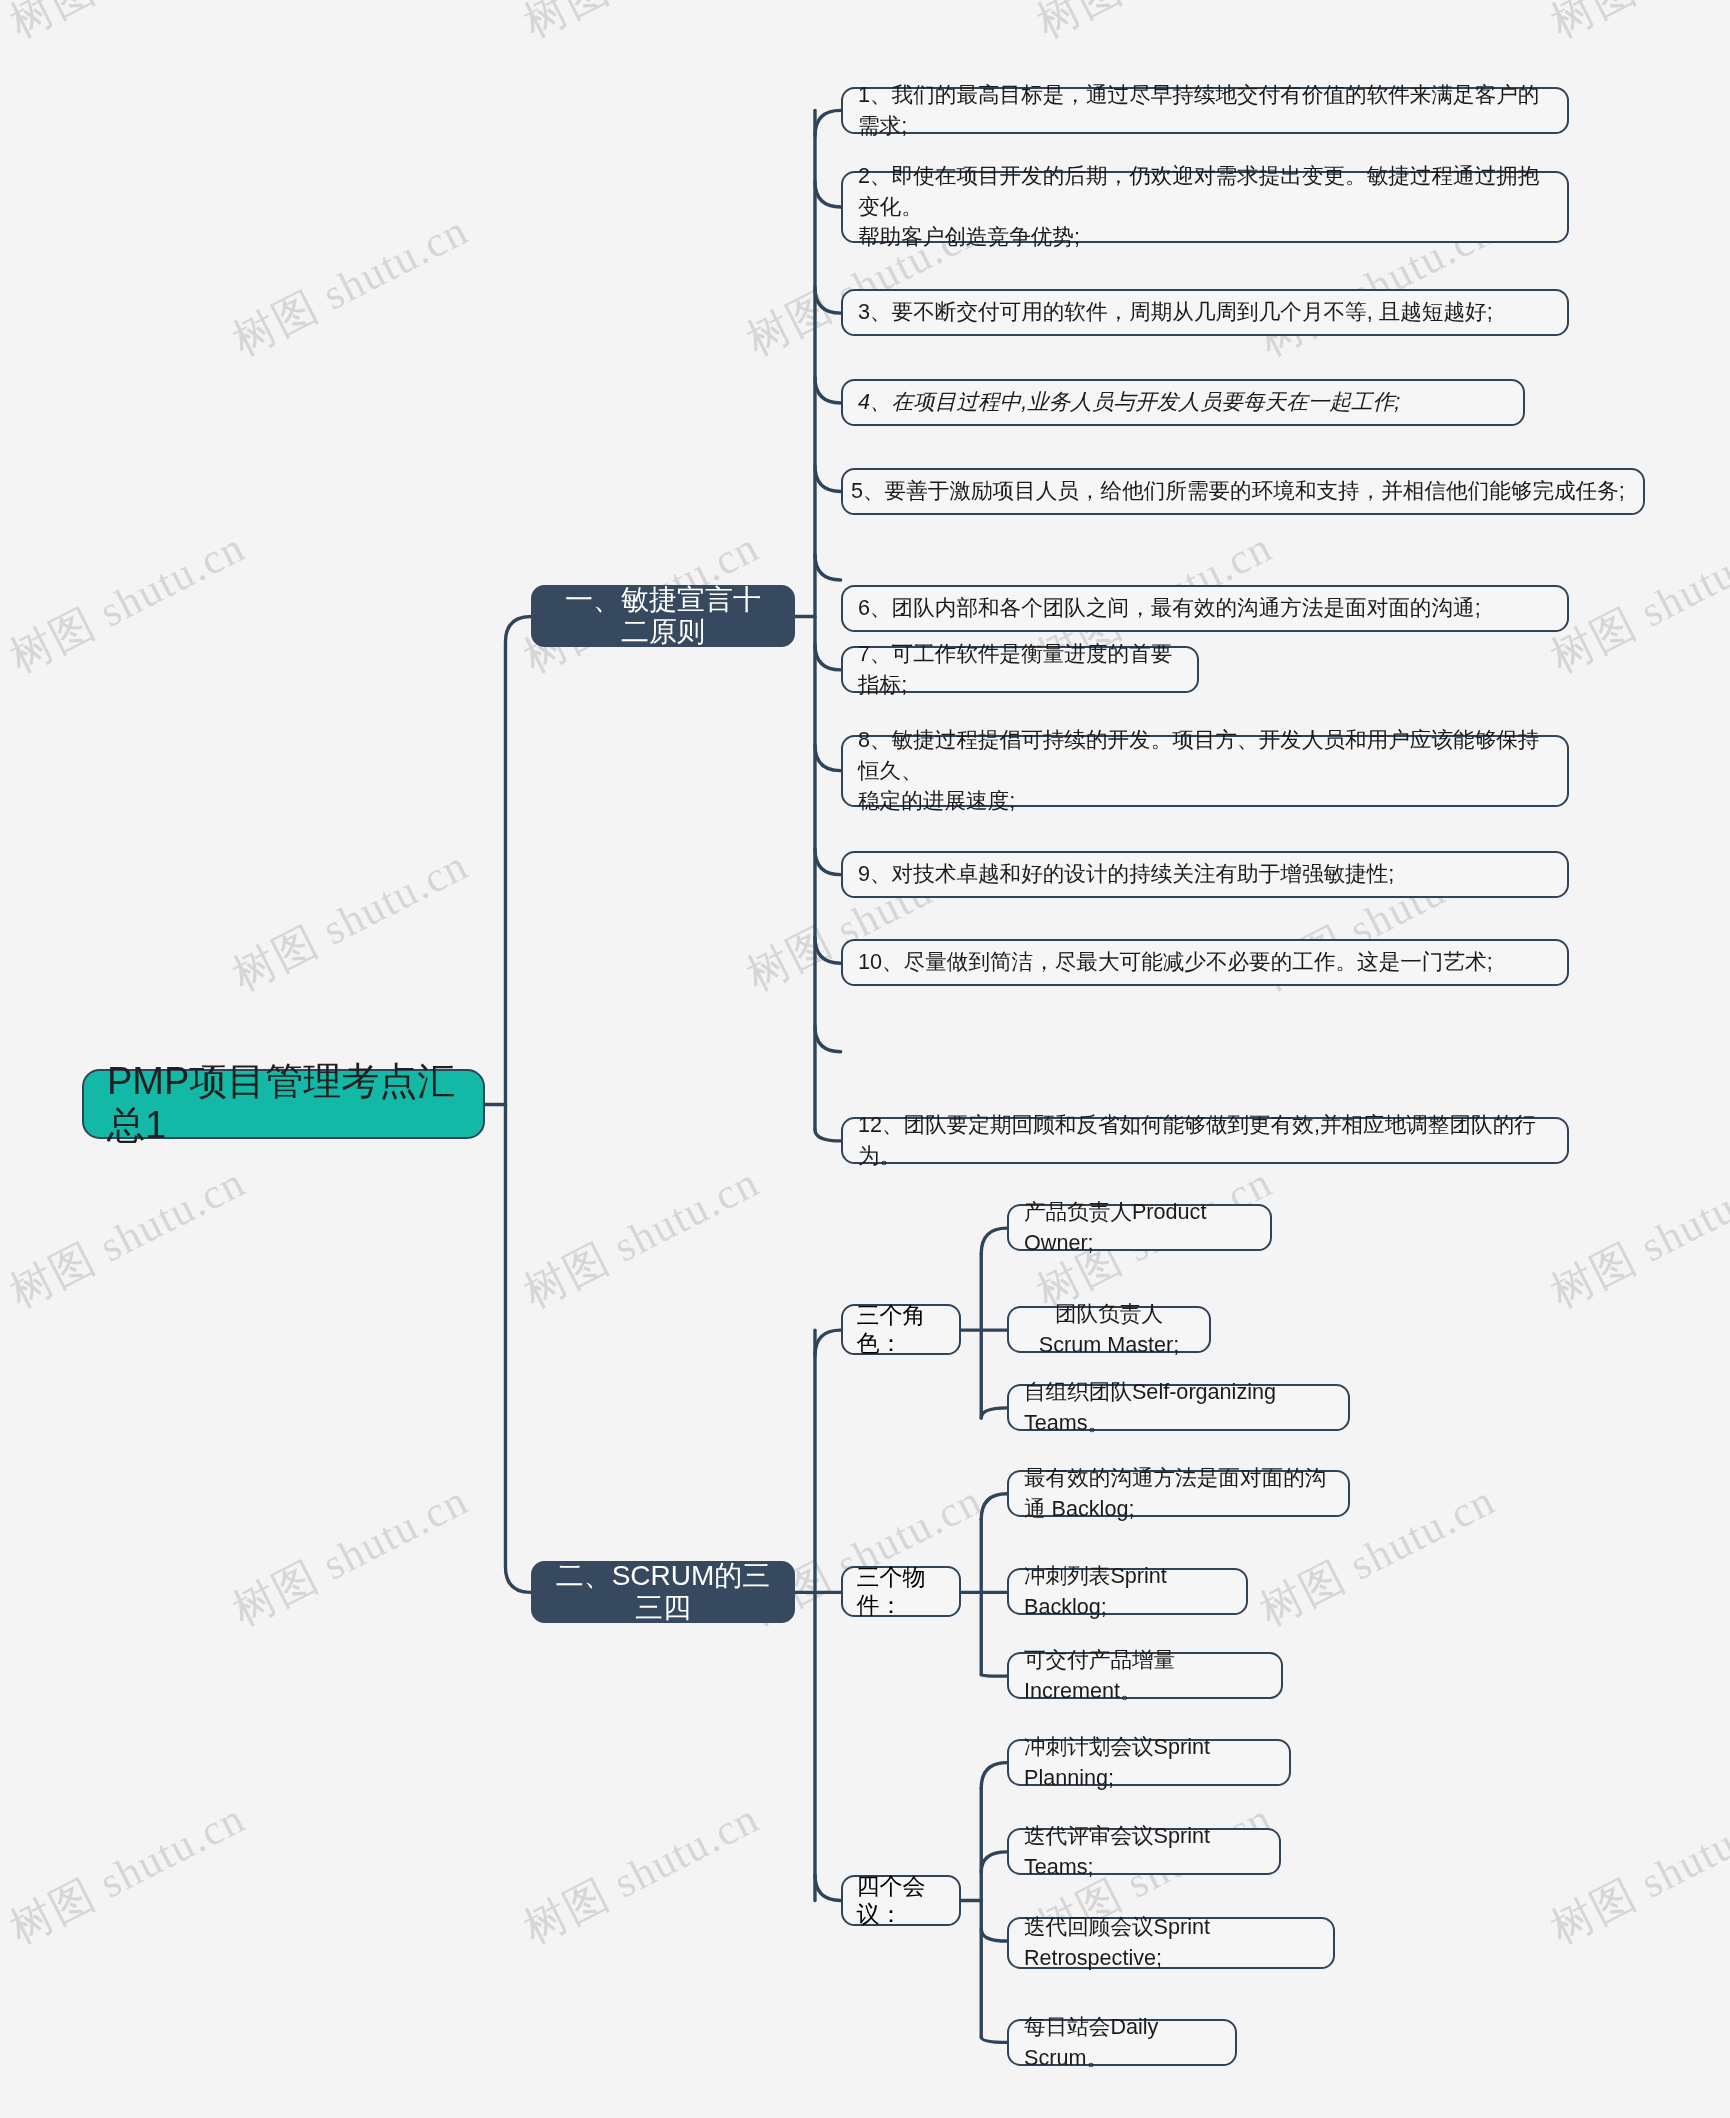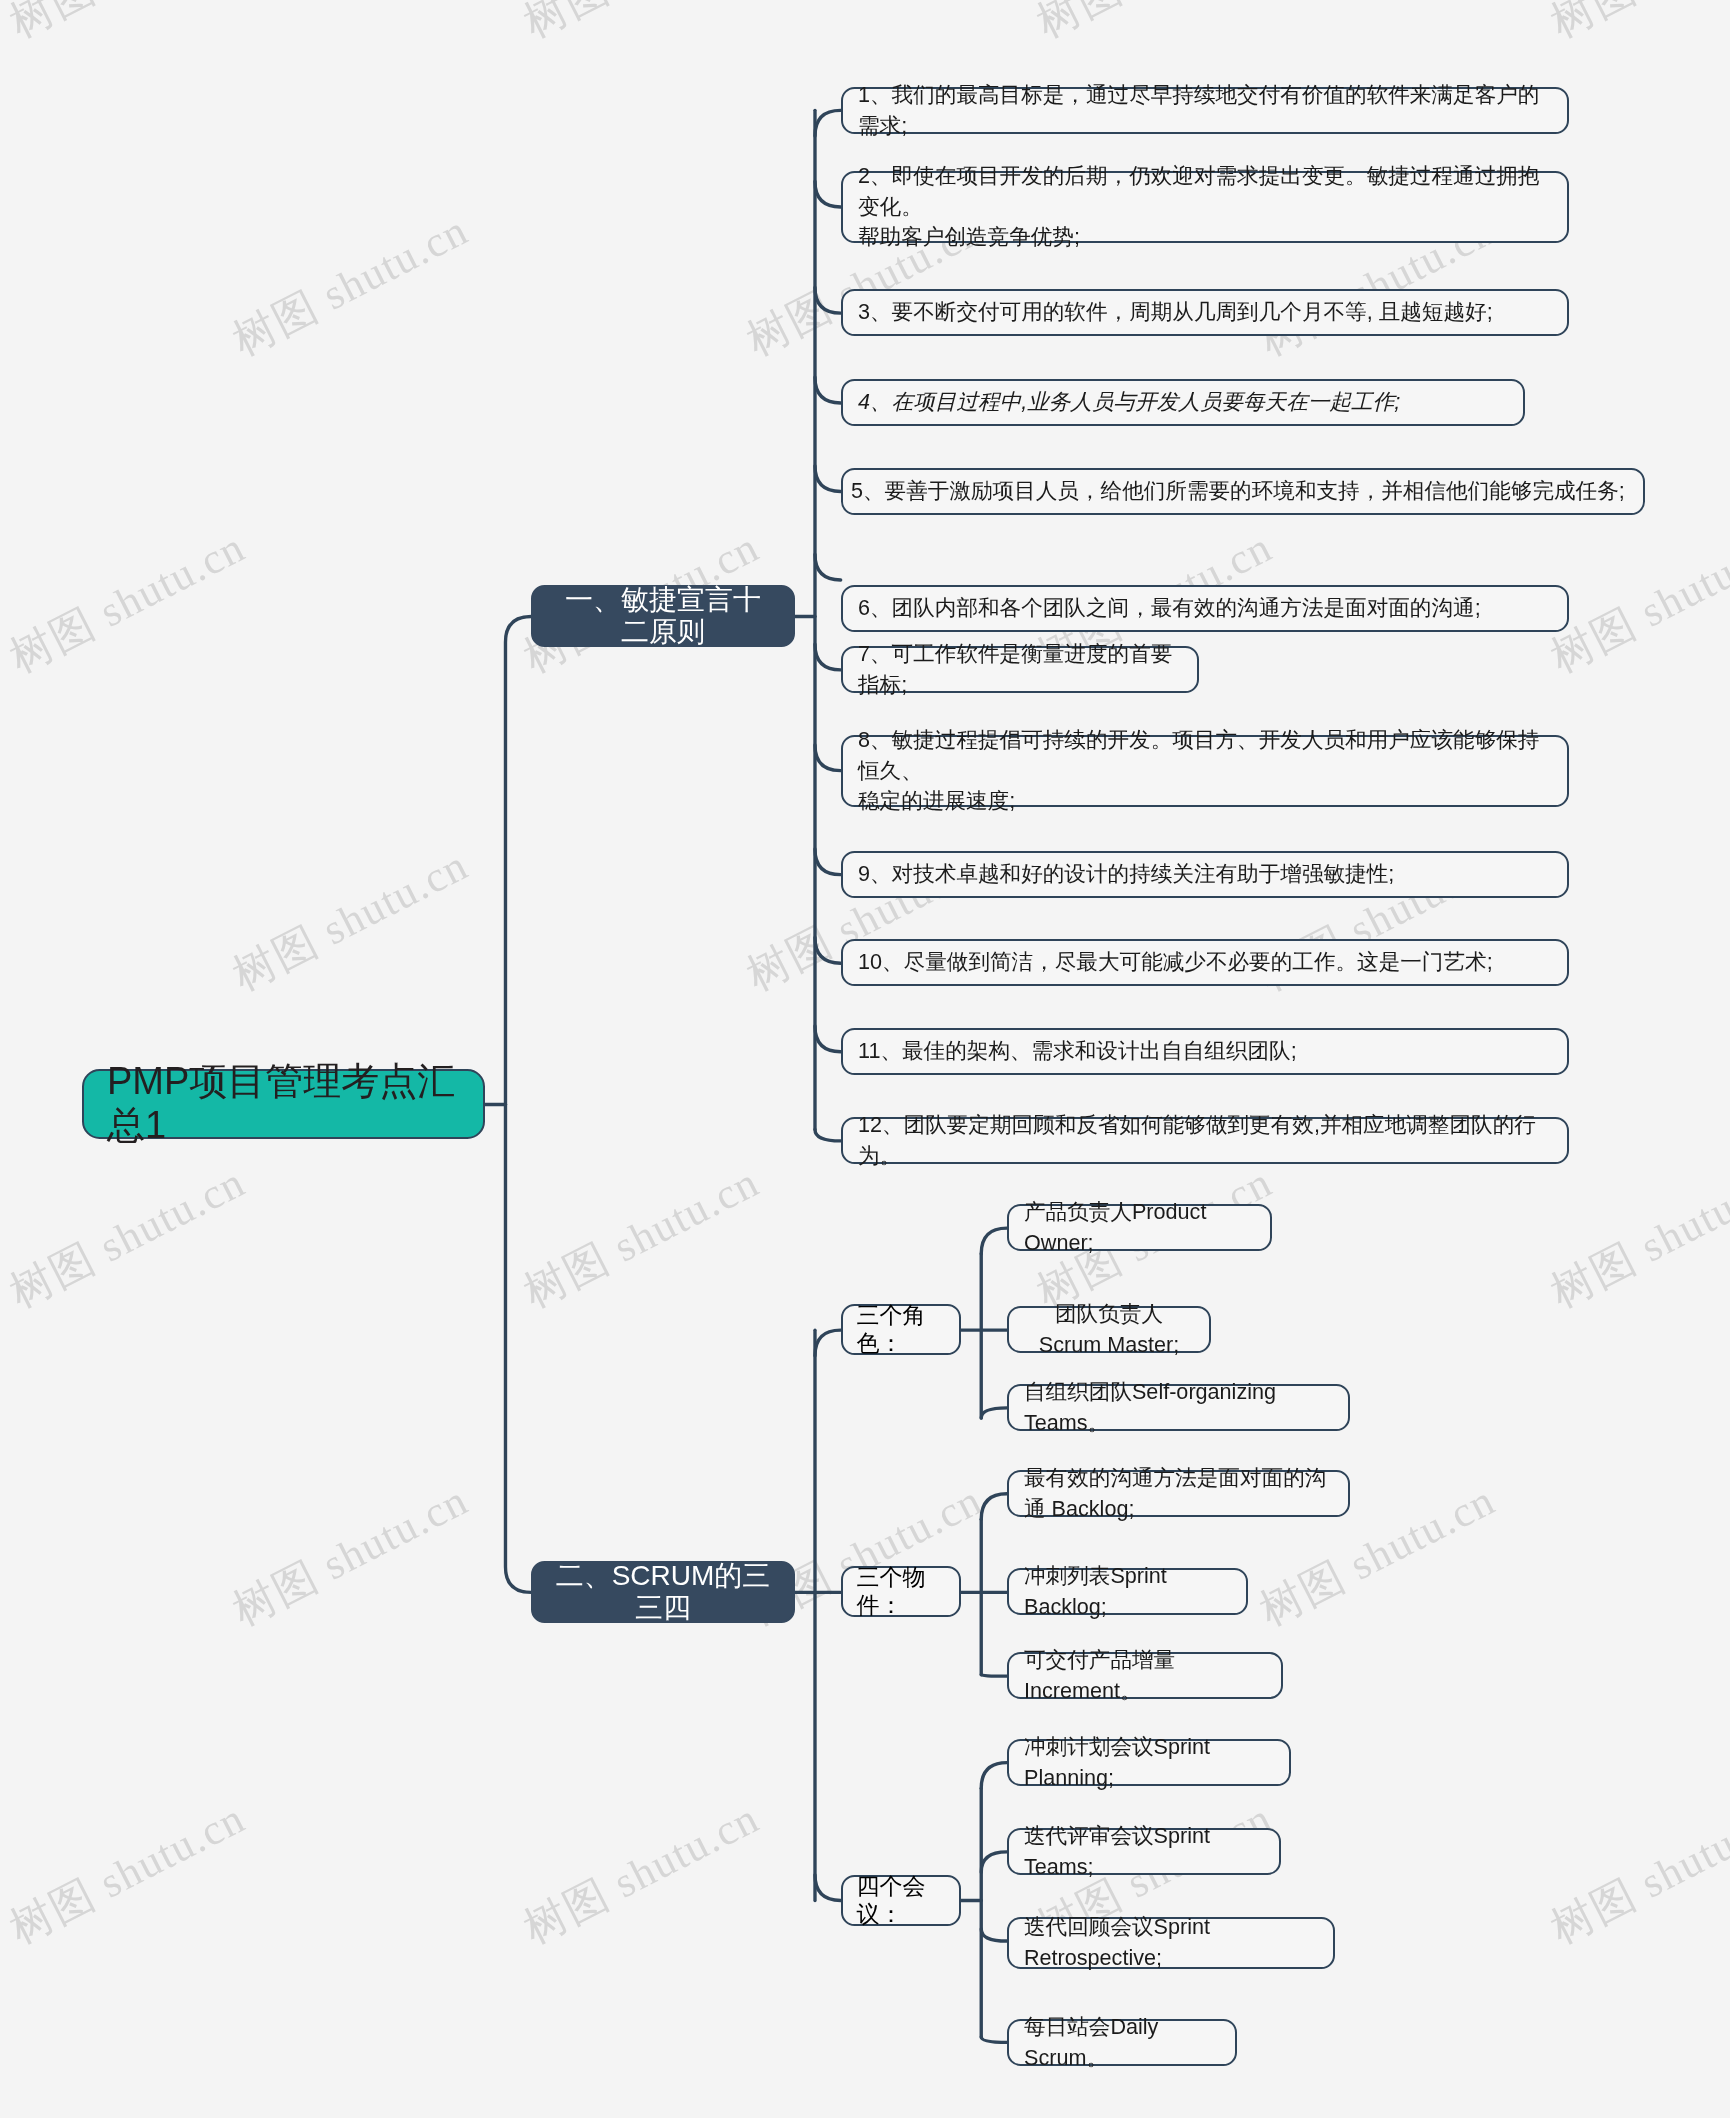--- a/index.html
+++ b/index.html
@@ -253,23 +253,20 @@
   </div>
 
   <div class="node leaf" style="left:841px; top:851px; width:728px; height:47px;">
     <span class="txt">9、对技术卓越和好的设计的持续关注有助于增强敏捷性;</span>
   </div>
 
   <div class="node leaf" style="left:841px; top:939px; width:728px; height:47px;">
     <span class="txt">10、尽量做到简洁，尽最大可能减少不必要的工作。这是一门艺术;</span>
   </div>
 
-  <div class="node leaf" style="left:841px; top:1028px; width:728px; height:47px;">
-    <span class="txt">11、最佳的架构、需求和设计出自自组织团队;</span>
-  </div>
 
   <div class="node leaf" style="left:841px; top:1117px; width:728px; height:47px;">
     <span class="txt">12、团队要定期回顾和反省如何能够做到更有效,并相应地调整团队的行为。</span>
   </div>
 
   <div class="node group" style="left:841px; top:1304px; width:120px; height:51px;">
     <span class="txt">三个角色：</span>
   </div>
 
   <div class="node leaf" style="left:1007px; top:1204px; width:265px; height:47px;">

